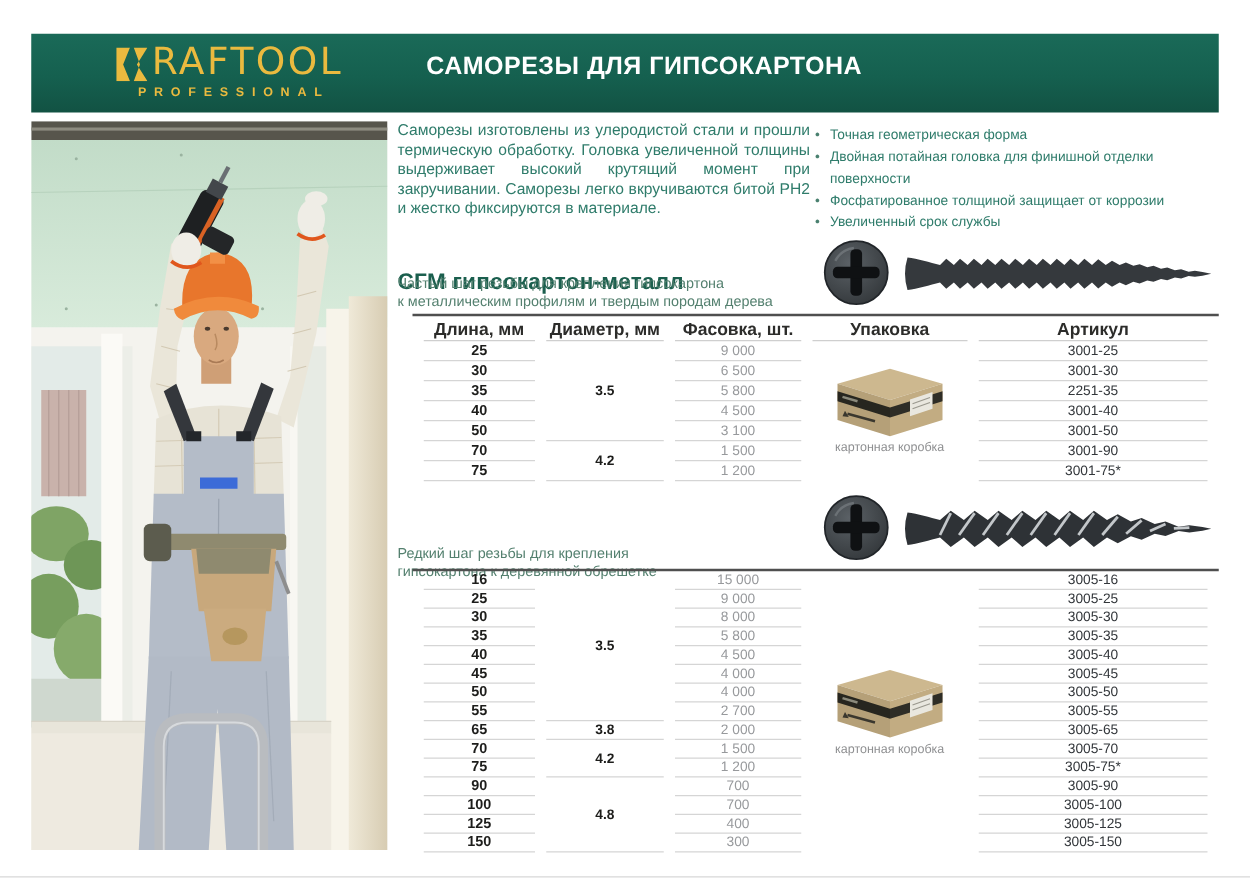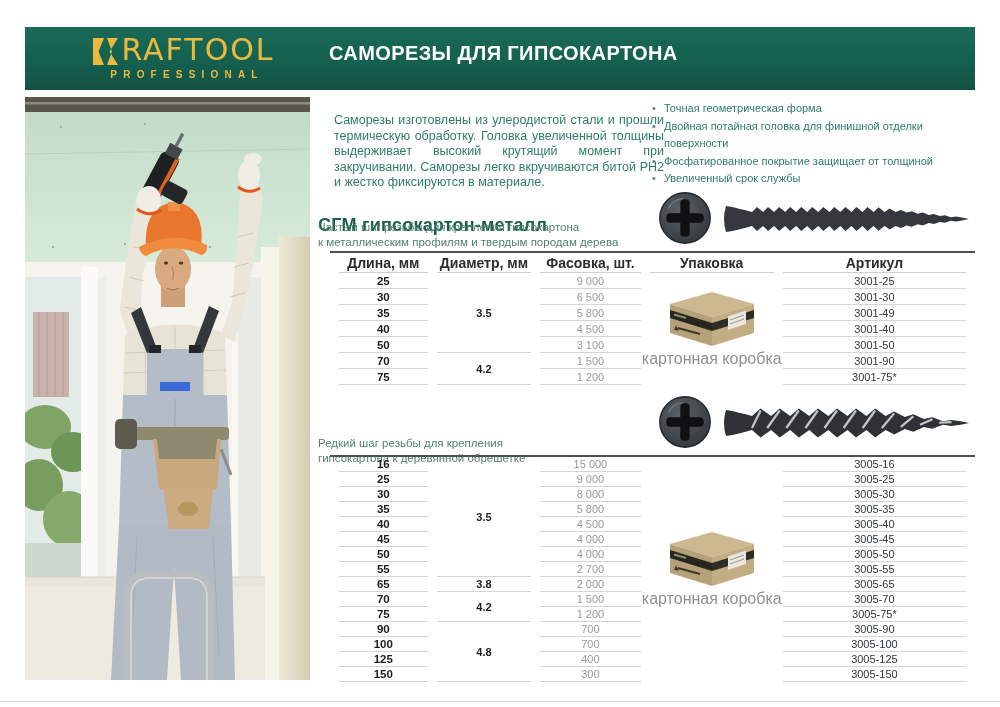--- a/index.html
+++ b/index.html
@@ -7,28 +7,28 @@
         font-family:"Liberation Sans","DejaVu Sans",sans-serif;}
 
   
   .band{position:absolute;left:25px;top:27px;width:950px;height:63px;
         background:linear-gradient(#1a6a58 0%,#15604f 55%,#125243 100%);}
   .logo{position:absolute;left:66px;top:8px;width:186px;text-align:center;}
   .logo-main{display:flex;align-items:flex-end;justify-content:center;gap:3px;color:#eaba3f;
              font-weight:normal;font-size:30px;line-height:1;letter-spacing:2px;
              font-family:"DejaVu Sans","Liberation Sans",sans-serif;}
   .logo-sub{color:#eaba3f;font-size:10px;font-weight:bold;letter-spacing:6.2px;margin-top:4px;text-indent:6px;}
-  .band-title{position:absolute;left:304px;top:0;height:53px;display:flex;align-items:center;
+  .band-title{position:absolute;left:316px;top:0;height:53px;display:flex;align-items:center;
               color:#ffffff;font-weight:bold;font-size:20px;letter-spacing:.4px;}
 
   
   .photo{position:absolute;left:25px;top:97px;width:285px;height:583px;display:block;}
 
   
-  .intro{position:absolute;left:318px;top:97px;width:330px;margin:16px;font-size:12.5px;
+  .intro{position:absolute;left:318px;top:97px;width:330px;margin:0;font-size:12.5px;
          line-height:15.6px;color:#2f7c6b;text-align:justify;}
   .features{position:absolute;left:651px;top:100px;width:326px;margin:0;padding:0;list-style:none;
             font-size:11px;line-height:17.5px;color:#2f7c6b;}
   .features li{position:relative;padding-left:13px;}
   .features li::before{content:"\2022";position:absolute;left:1px;top:0;color:#49806f;}
 
   
   .sec-title{position:absolute;left:318px;margin:0;font-size:18px;font-weight:bold;color:#1b5f4e;letter-spacing:.2px;}
   #sec1-title{top:192px;margin-top:23px;} #sec2-title{top:397px;}
   .sec-desc{position:absolute;left:318px;margin:0;font-size:11.5px;line-height:14.5px;
@@ -48,21 +48,21 @@
           height:19px;vertical-align:middle;white-space:nowrap;padding:0;text-align:center;}
   .tbl td{text-align:center;vertical-align:middle;border-bottom:1px solid #d5d5d5;
           padding:0;font-size:11px;white-space:nowrap;}
   #table1 td{height:15px;} #table2 td{height:14px;}
   .tbl td.len{font-weight:bold;font-size:11.5px;color:#1d1d1b;}
   .tbl td.diam{font-weight:bold;font-size:11px;color:#1d1d1b;}
   .tbl td.qty{color:#97999c;}
   .tbl td.sku{color:#32363a;}
   .tbl td.pack{border-bottom:none;}
   .pack-wrap{display:flex;flex-direction:column;align-items:center;gap:3px;}
-  .pack-label{font-size:16px;color:#8f9092;}
+  .pack-label{font-size:10px;color:#8f9092;}
 
   
   .footer{position:absolute;left:25px;top:687px;width:950px;font-size:9.5px;color:#8f8f8f;white-space:nowrap;}
   .footer span{margin-right:7px;}
   .footer .link{color:#8f8f8f;text-decoration:none;}
   .bottom-rule{position:absolute;left:0;top:701px;width:1000px;height:1px;background:#d8d8d8;}
 </style>
 </head>
 <body>
 
@@ -186,21 +186,21 @@
       <line x1="196" y1="352" x2="206" y2="378" stroke="#8d8d8d" stroke-width="3"></line>
     </g>
     <path d="M103,583 L103,500 Q103,478 125,478 L163,478 Q185,478 185,500 L185,583" fill="none" stroke="#b9bcc0" stroke-width="9"></path>
     <path d="M106,583 L106,500 Q106,481 125,481 L163,481 Q182,481 182,500 L182,583" fill="none" stroke="#d7dadd" stroke-width="1.5"></path>
   </svg>
 
   <p class="intro">Саморезы изготовлены из улеродистой стали и прошли термическую обработку. Головка увеличенной толщины выдерживает высокий крутящий момент при закручивании. Саморезы легко вкручиваются битой PH2 и жестко фиксируются в материале.</p>
   <ul class="features">
       <li>Точная геометрическая форма</li>
       <li>Двойная потайная головка для финишной отделки поверхности</li>
-      <li>Фосфатированное покрытие защищает от толщиной</li>
+      <li>Фосфатированное толщиной защищает от коррозии</li>
       <li>Увеличенный срок службы</li>
     </ul>
 
   <h2 class="sec-title" id="sec1-title">СГМ гипсокартон-металл</h2>
   <p class="sec-desc" id="sec1-desc">Частый шаг резьбы для крепления гипсокартона
 к металлическим профилям и твердым породам дерева</p>
   <svg class="head-svg" id="head1" viewBox="0 0 60 60">
     <defs>
         <radialGradient id="hg1" cx="0.4" cy="0.35" r="0.85">
       <stop offset="0" stop-color="#5b6166"></stop>
@@ -258,21 +258,21 @@
           <td class="sku">3001-25</td>
         </tr>
         <tr>
           <td class="len">30</td>
           <td class="qty">6 500</td>
           <td class="sku">3001-30</td>
         </tr>
         <tr>
           <td class="len">35</td>
           <td class="qty">5 800</td>
-          <td class="sku">3001-49</td>
+          <td class="sku">2251-35</td>
         </tr>
         <tr>
           <td class="len">40</td>
           <td class="qty">4 500</td>
           <td class="sku">3001-40</td>
         </tr>
         <tr>
           <td class="len">50</td>
           <td class="qty">3 100</td>
           <td class="sku">3001-50</td>

